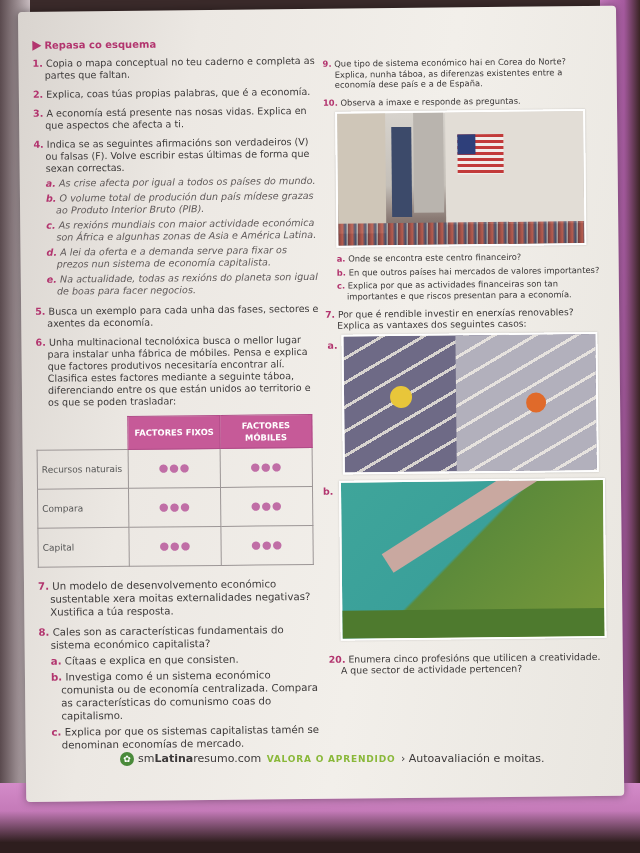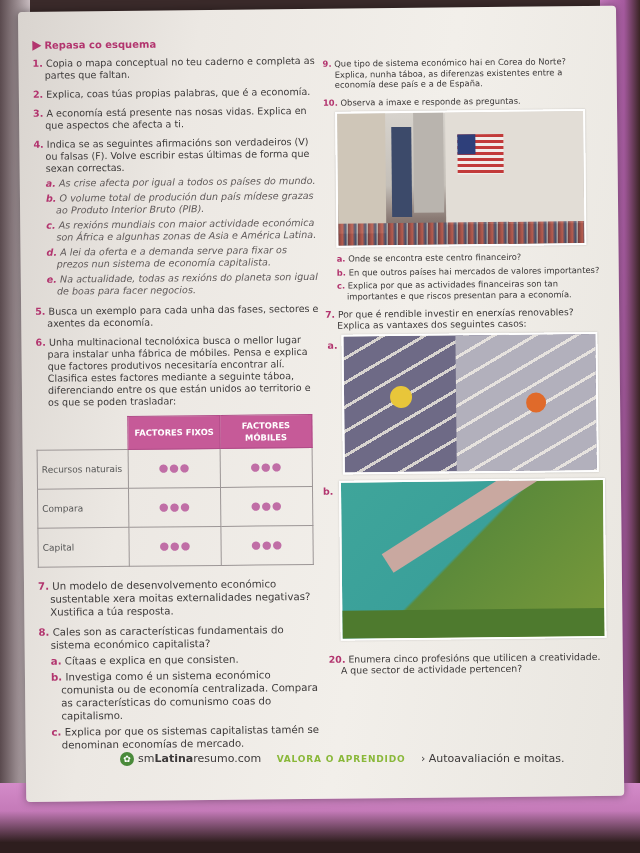--- a/index.html
+++ b/index.html
@@ -57,21 +57,21 @@
   .solar .w2 { position:absolute; left:182px; top:58px; width:20px; height:20px; border-radius:50%; background:#e06a2a; }
   .dam { width:262px; height:156px; position:relative; overflow:hidden;
     background:linear-gradient(135deg,#3fa59a 0%,#3aa09a 45%,#5c8a3a 46%,#7a9a3a 100%); }
   .dam .wall { position:absolute; left:40px; top:72px; width:170px; height:22px; background:#c9a8a0;
     transform:rotate(-32deg); transform-origin:0 0; }
   .dam .green { position:absolute; left:0; bottom:0; width:262px; height:28px; background:#4e7a2e; }
   .lbl { position:absolute; color:#b2346e; font-weight:bold; font-size:9.5px; }
   .footer { position:absolute; left:120px; top:752px; font-size:11px; color:#3d3a3a; white-space:nowrap; }
   .footer .logo { display:inline-block; width:14px; height:14px; border-radius:50%; background:#4a8a3a; vertical-align:middle; margin-right:4px; color:#fff; font-size:9px; text-align:center; line-height:14px; }
   .footer .brand b { font-weight:bold; }
-  .footer .valora { color:#8ab83a; font-weight:bold; font-size:9px; letter-spacing:0.8px; margin:0 12px; }
+  .footer .valora { color:#8ab83a; font-weight:bold; font-size:9px; letter-spacing:0.8px; margin:0 2px; }
 </style>
 </head>
 <body>
 
 <div class="bg-left"></div>
 <div class="bg-right"></div>
 <div class="bg-bottom"></div>
 
 <div class="page">
 

